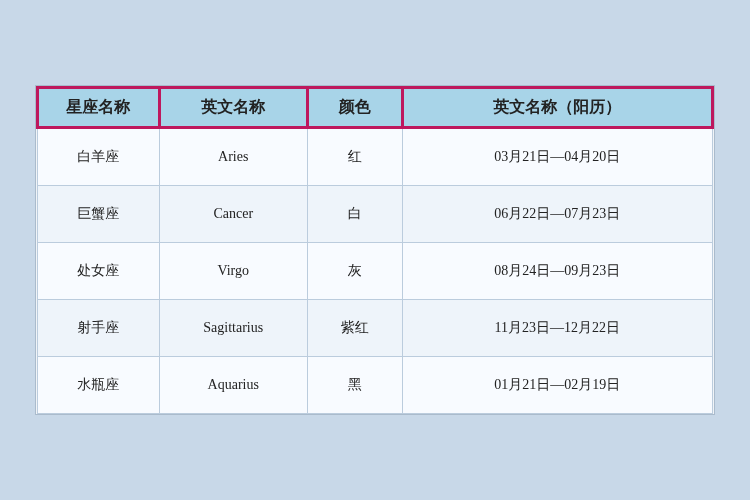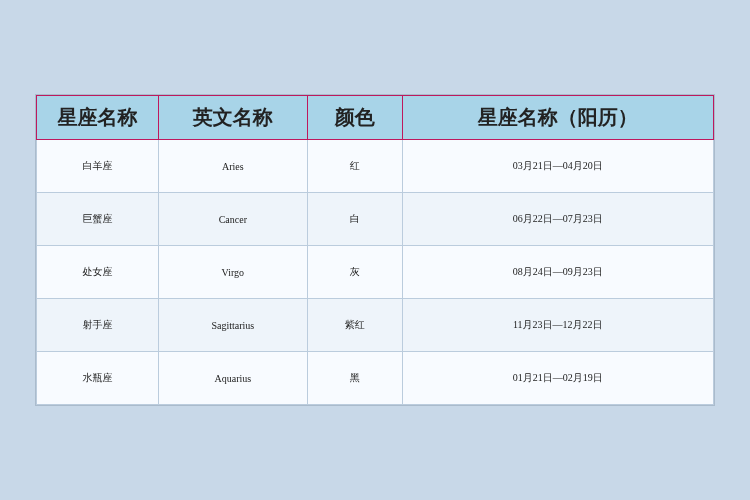--- a/index.html
+++ b/index.html
@@ -30,58 +30,58 @@
     }
 
     thead tr {
       background-color: #a8d4e8;
     }
 
     thead th {
       padding: 8px 10px;
       text-align: center;
       font-weight: bold;
-      font-size: 20px;
+      font-size: 16px;
       color: #222;
-      border: 1px solid #be185d;
+      border: 3px solid #be185d;
     }
 
     tbody tr {
       background-color: #f8fbff;
     }
 
     tbody tr:nth-child(even) {
       background-color: #eef4fa;
     }
 
     tbody td {
       padding: 19px 10px;
       text-align: center;
-      font-size: 10px;
+      font-size: 14px;
       color: #222;
       border: 1px solid #bbccdd;
     }
 
     .col-chinese { width: 18%; }
     .col-english { width: 22%; }
     .col-color   { width: 14%; }
     .col-date    { width: 46%; }
   </style>
 </head>
 <body>
 
 <div class="table-container">
   <table>
     <thead>
       <tr>
 
       <th class="col-chinese">星座名称</th>
           <th class="col-english">英文名称</th>
           <th class="col-color">颜色</th>
-          <th class="col-date">星座名称（阳历）</th>
+          <th class="col-date">英文名称（阳历）</th>
         </tr>
     </thead>
     <tbody>
 
     <tr>
           <td class="col-chinese">白羊座</td>
           <td class="col-english">Aries</td>
           <td class="col-color">红</td>
           <td class="col-date">03月21日—04月20日</td>
         </tr>

